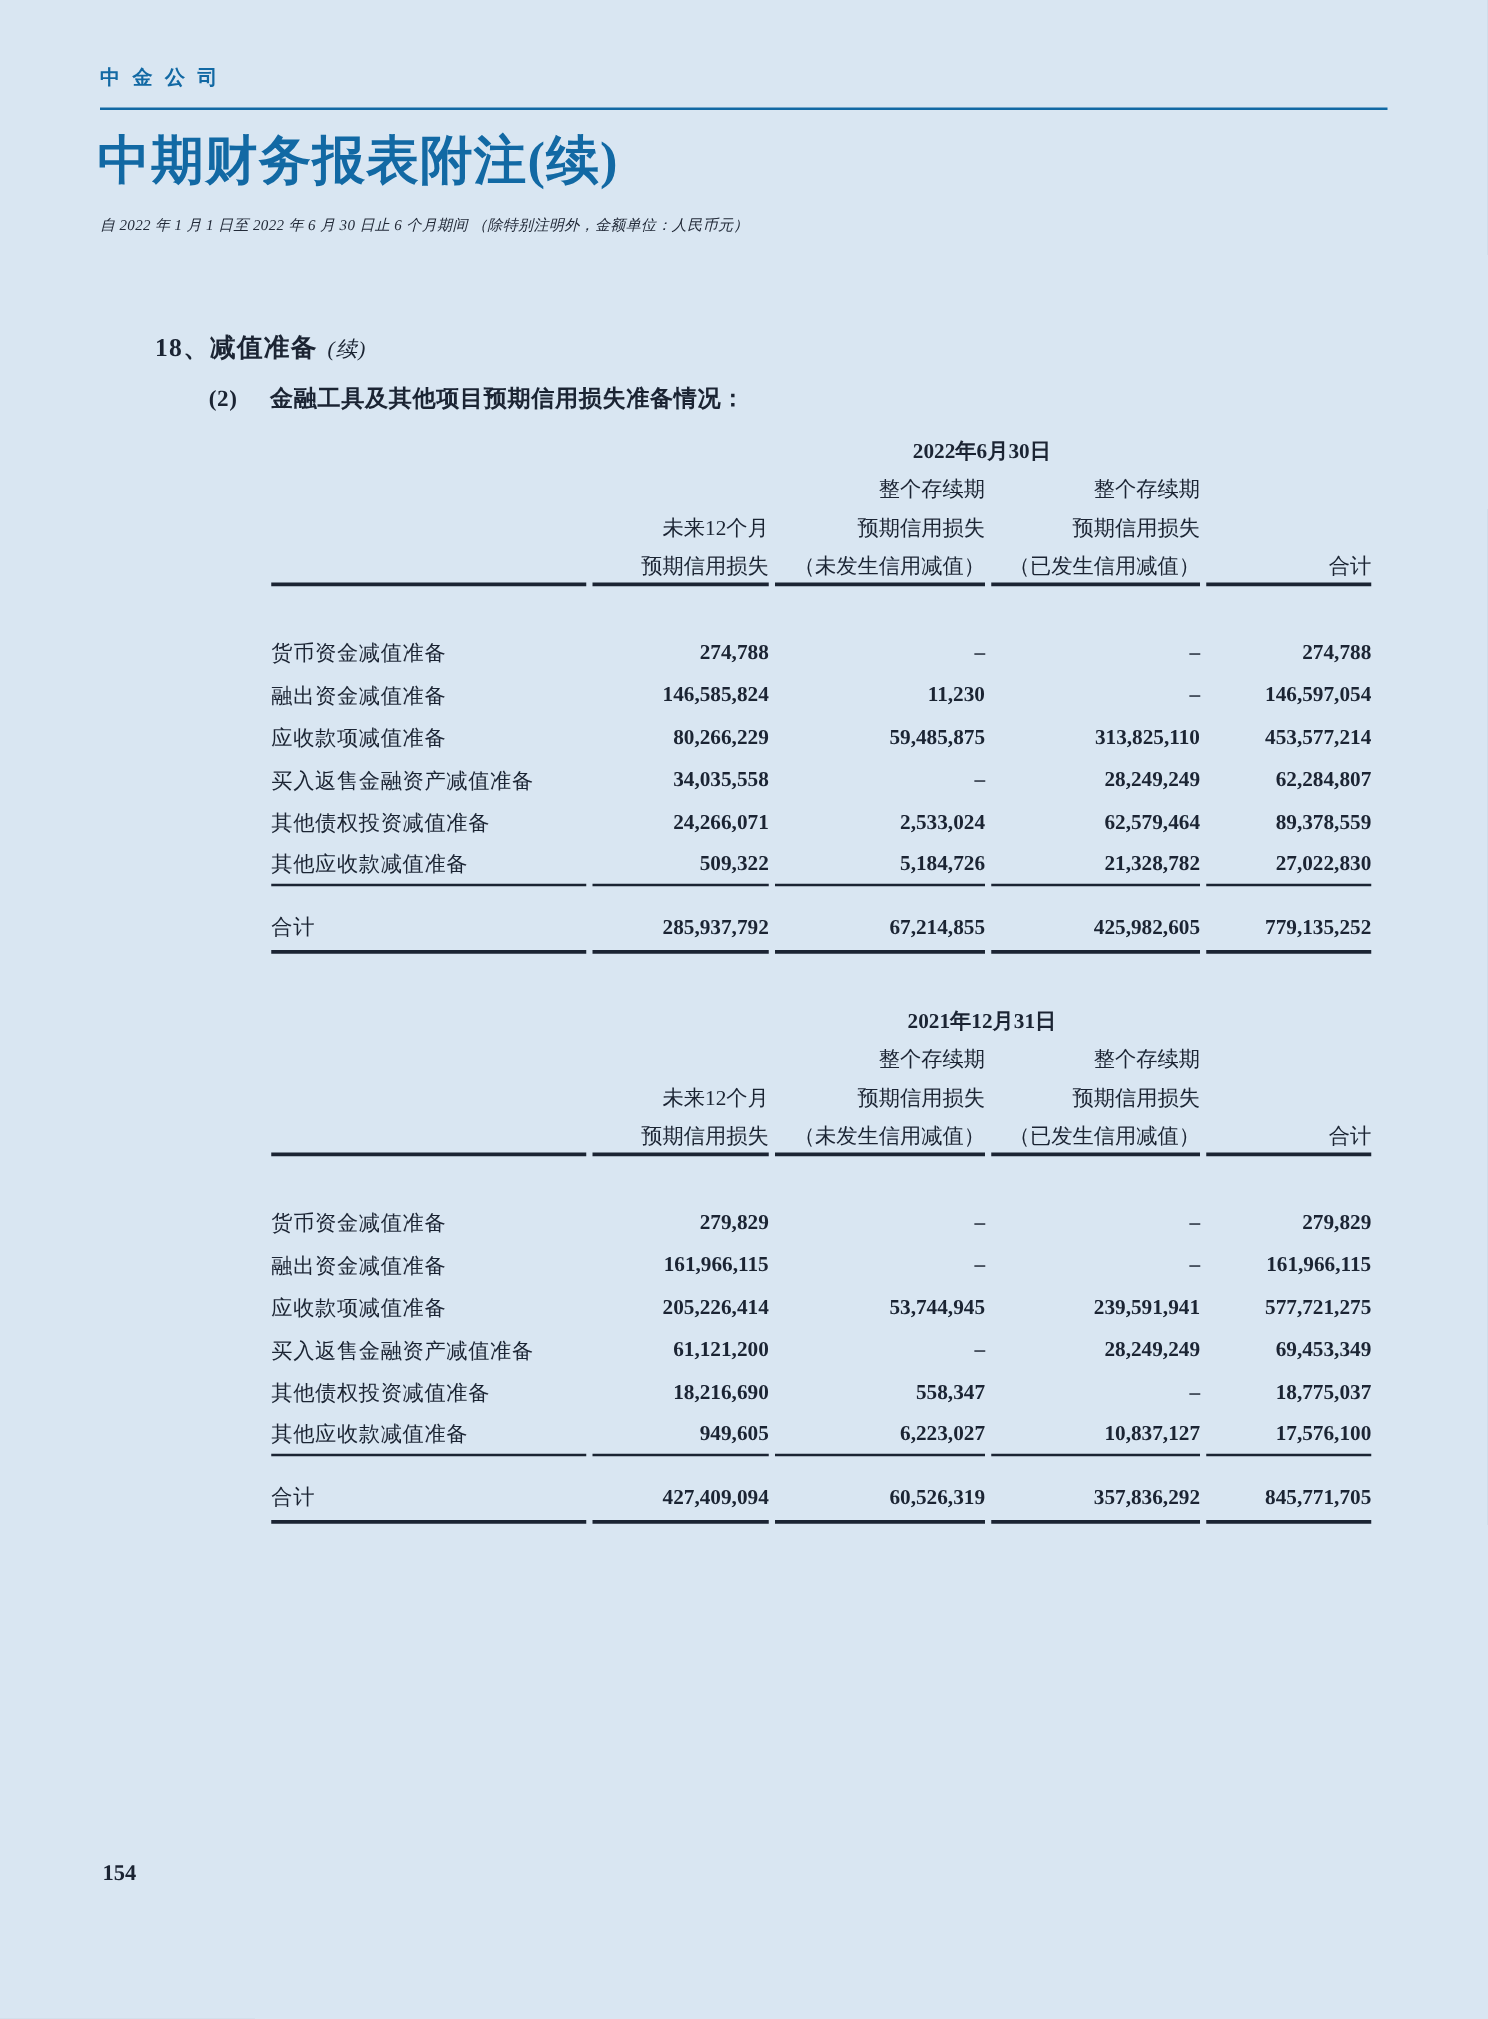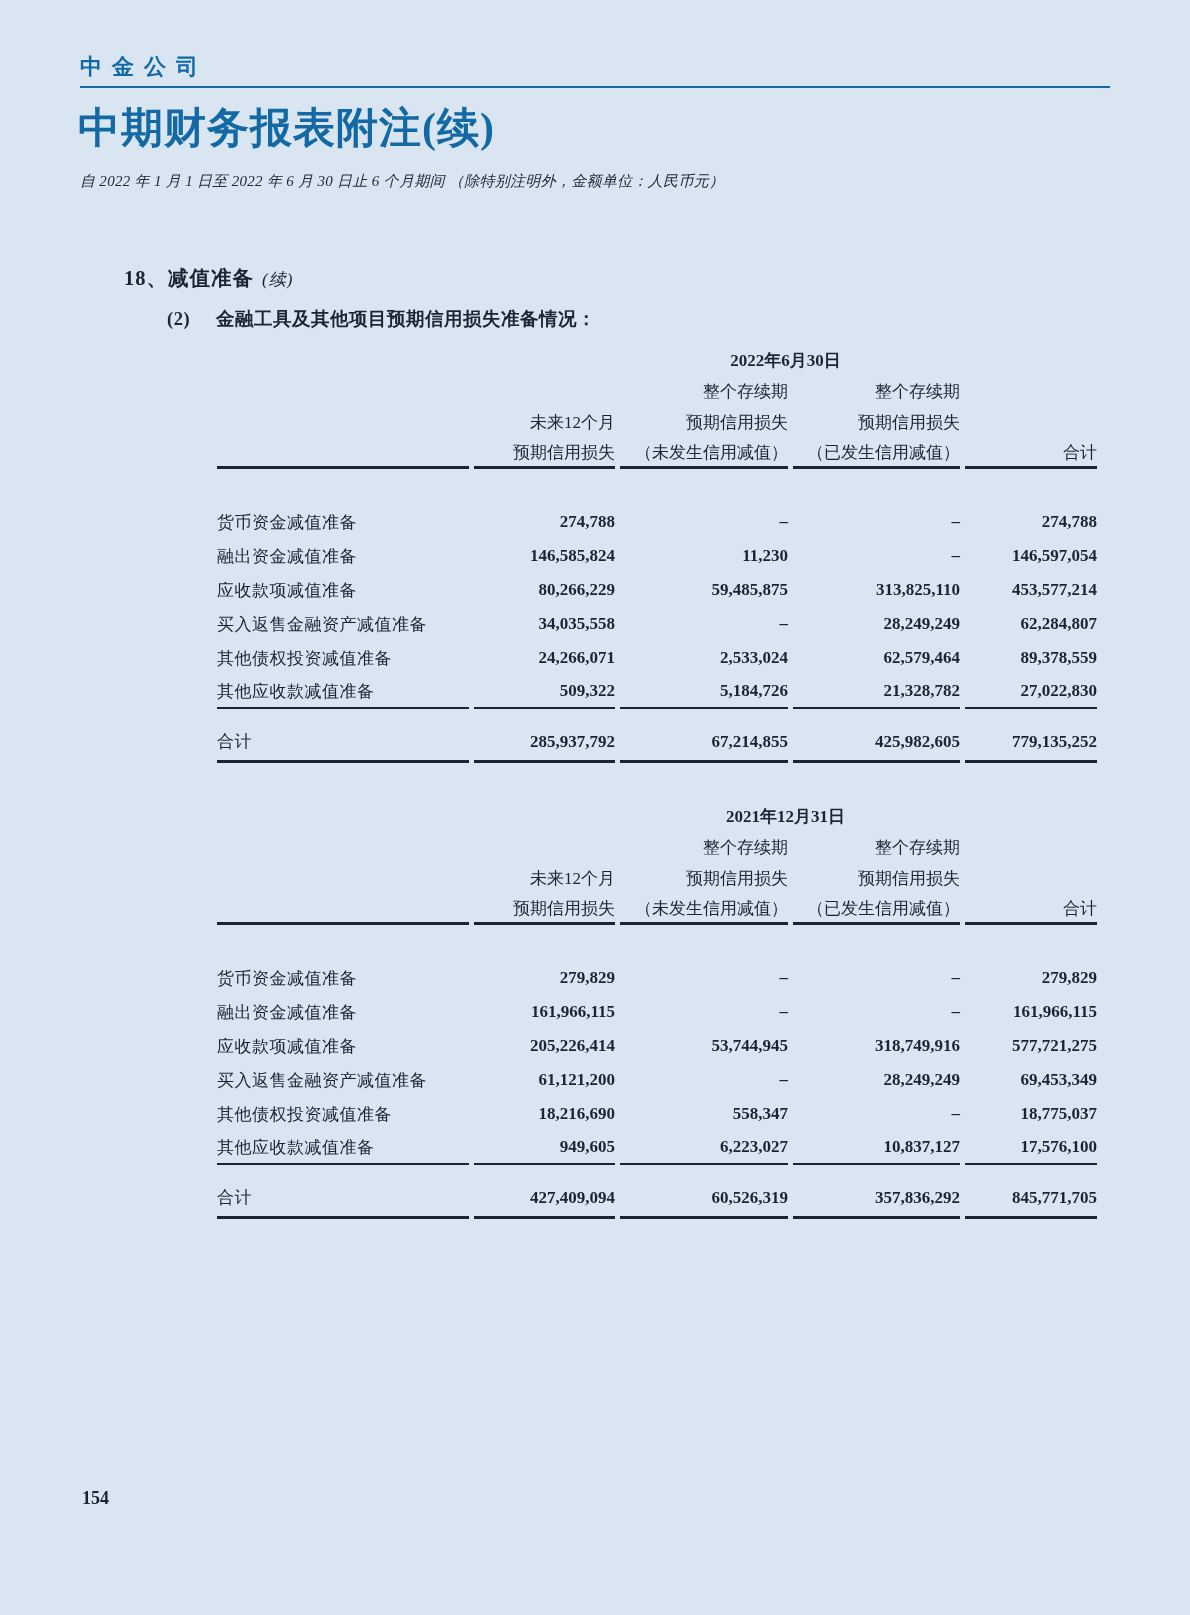--- a/index.html
+++ b/index.html
@@ -13,33 +13,33 @@
   .page{
     position:relative;
     width:1190px;height:1615px;
     background:var(--bg);
     margin:0 auto;
     overflow:hidden;
     color:var(--ink);
   }
   .company{
     position:absolute;left:80px;top:52px;
-    color:var(--blue);font-weight:bold;font-size:22px;letter-spacing:10px;
+    color:var(--blue);font-weight:bold;font-size:16px;letter-spacing:10px;
   }
   .header-rule{
     position:absolute;left:80px;top:86px;width:1030px;height:0;
     border-top:2px solid var(--blue);
   }
   .page-title{
     position:absolute;left:78px;top:100px;
     color:var(--blue);font-weight:bold;font-size:42px;letter-spacing:1px;
   }
   .subtitle{
     position:absolute;left:80px;top:172px;
-    font-style:italic;font-size:15px;color:#222a38;letter-spacing:.3px;
+    font-style:italic;font-size:12px;color:#222a38;letter-spacing:.3px;
   }
   .section-heading{
     position:absolute;left:80px;top:220px;
     color:var(--blue);font-weight:bold;font-size:23px;letter-spacing:1px;
   }
   .section-heading .cont, .subsection-heading .cont{
     font-style:italic;font-weight:normal;font-size:17px;margin-left:8px;
   }
   .subsection-heading{
     position:absolute;left:124px;top:264px;
@@ -250,21 +250,21 @@
     <td class="num">161,966,115</td>
     <td class="num">–</td>
     <td class="num">–</td>
     <td class="num">161,966,115</td>
   </tr>
 
   <tr>
     <td>应收款项减值准备</td>
     <td class="num">205,226,414</td>
     <td class="num">53,744,945</td>
-    <td class="num">318,749,916</td>
+    <td class="num">239,591,941</td>
     <td class="num">577,721,275</td>
   </tr>
 
   <tr>
     <td>买入返售金融资产减值准备</td>
     <td class="num">61,121,200</td>
     <td class="num">–</td>
     <td class="num">28,249,249</td>
     <td class="num">69,453,349</td>
   </tr>

